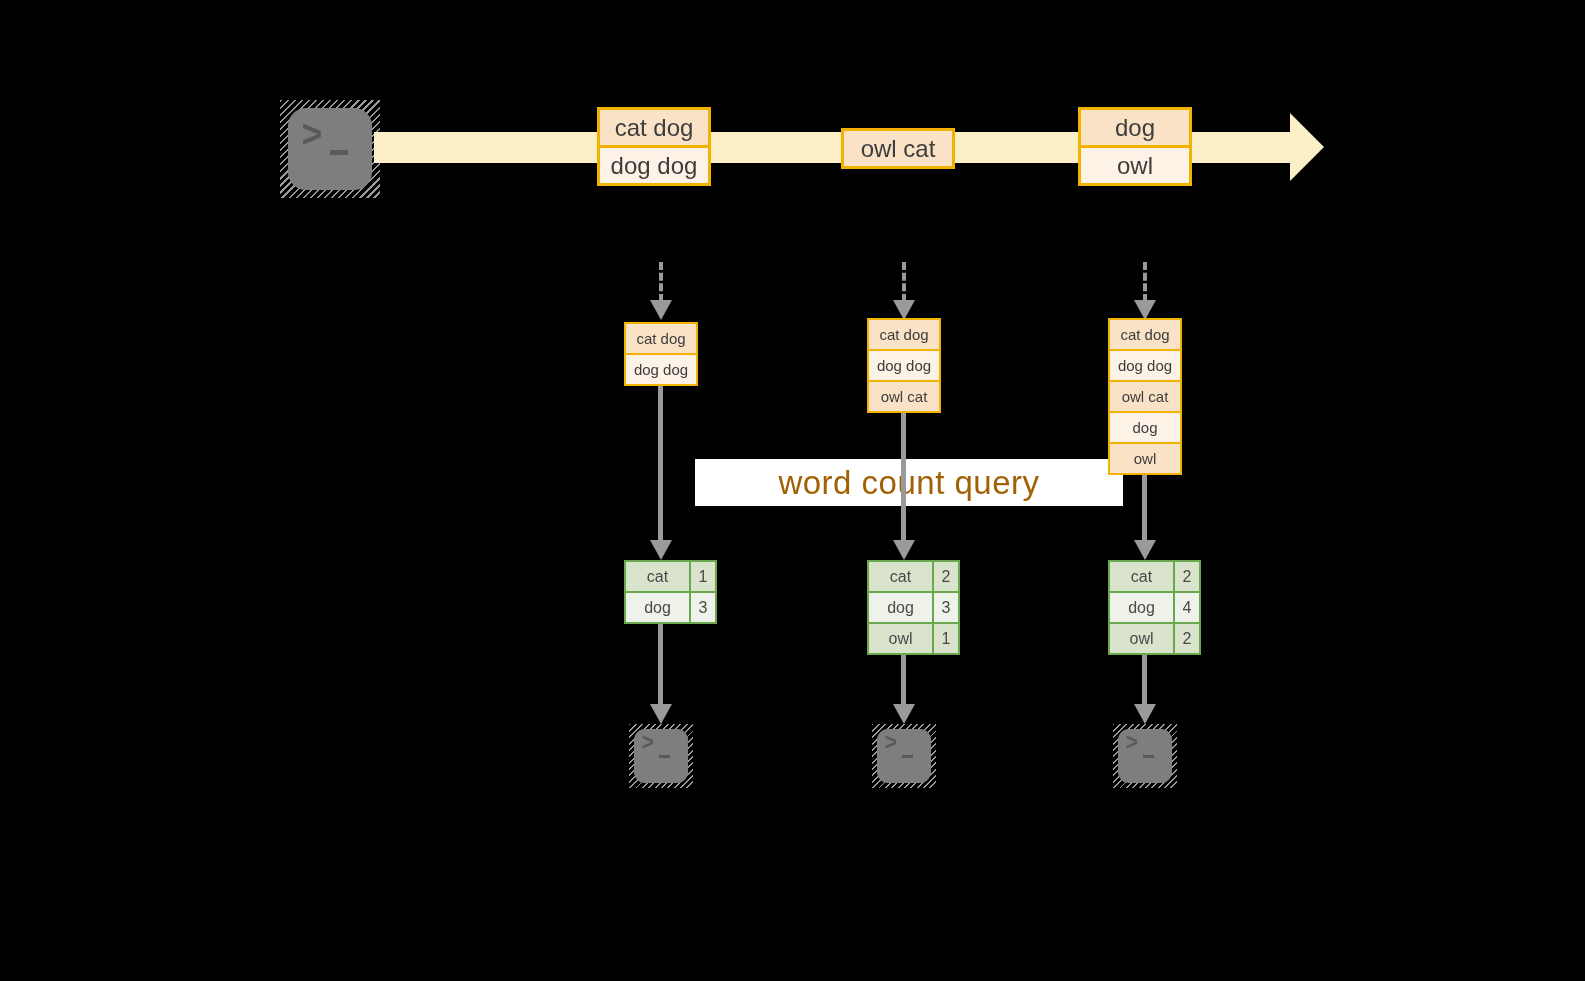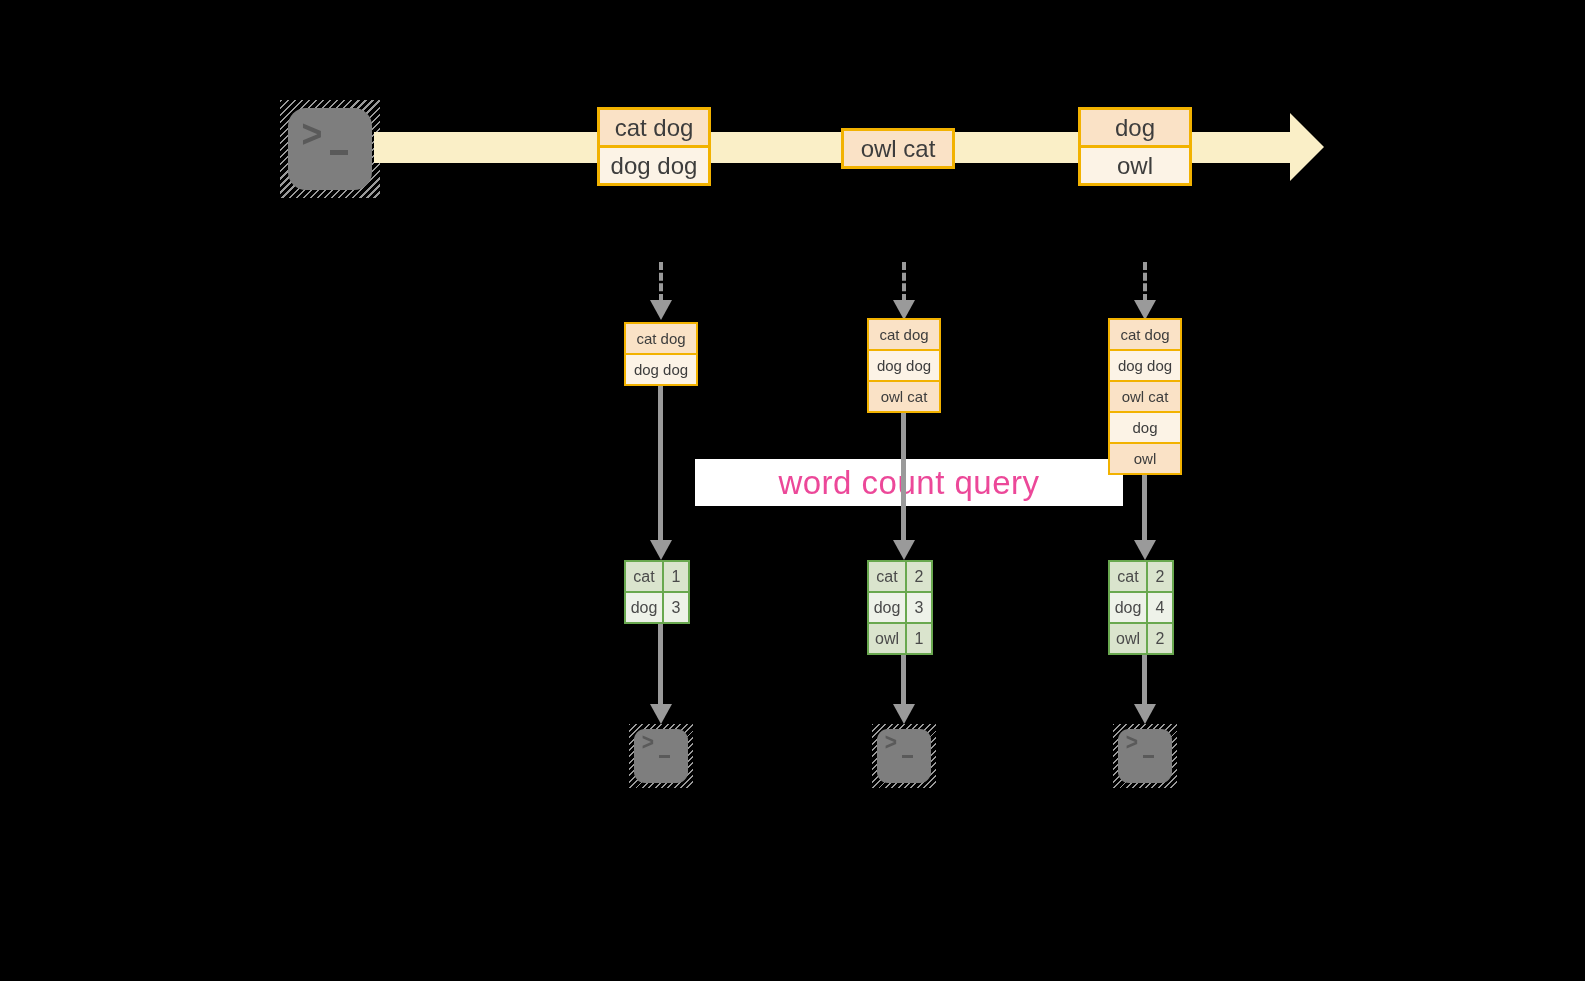--- a/index.html
+++ b/index.html
@@ -36,26 +36,26 @@
   .state-row + .state-row{margin-top:2px;}
   .state-row:nth-child(odd){background:#FAE2C6;}
   .state-row:nth-child(even){background:#FCF3E6;}
   
   .dash-shaft{position:absolute;width:0;height:40px;border-left:4px dashed #9a9a9a;z-index:3;}
   .solid-shaft{position:absolute;width:5px;background:#9a9a9a;z-index:5;}
   .head-down{position:absolute;width:0;height:0;z-index:5;
     border-left:11px solid transparent;border-right:11px solid transparent;border-top:20px solid #9a9a9a;}
   
   .banner{position:absolute;left:695px;top:459px;width:428px;height:47px;background:#ffffff;z-index:4;
-    text-align:center;line-height:47px;font-size:33px;color:#ec4899;letter-spacing:0.5px;}
+    text-align:center;line-height:47px;font-size:33px;color:#a16207;letter-spacing:0.5px;}
   
   .count-table{position:absolute;border:2px solid #69A84F;background:#69A84F;z-index:6;}
   .count-row{display:flex;}
   .count-row + .count-row{margin-top:2px;}
-  .cell-word{width:36px;height:29px;line-height:29px;text-align:center;font-size:16px;color:#4a4a4a;margin-right:2px;}
+  .cell-word{width:63px;height:29px;line-height:29px;text-align:center;font-size:16px;color:#4a4a4a;margin-right:2px;}
   .cell-num{width:24px;height:29px;line-height:29px;text-align:center;font-size:16px;color:#4a4a4a;}
   .count-row:nth-child(odd) .cell-word,.count-row:nth-child(odd) .cell-num{background:#DAE4CD;}
   .count-row:nth-child(even) .cell-word,.count-row:nth-child(even) .cell-num{background:#EEF2E9;}
 </style>
 </head>
 <body>
 
 <div class="canvas">
 
   <div class="stream-band"></div>

